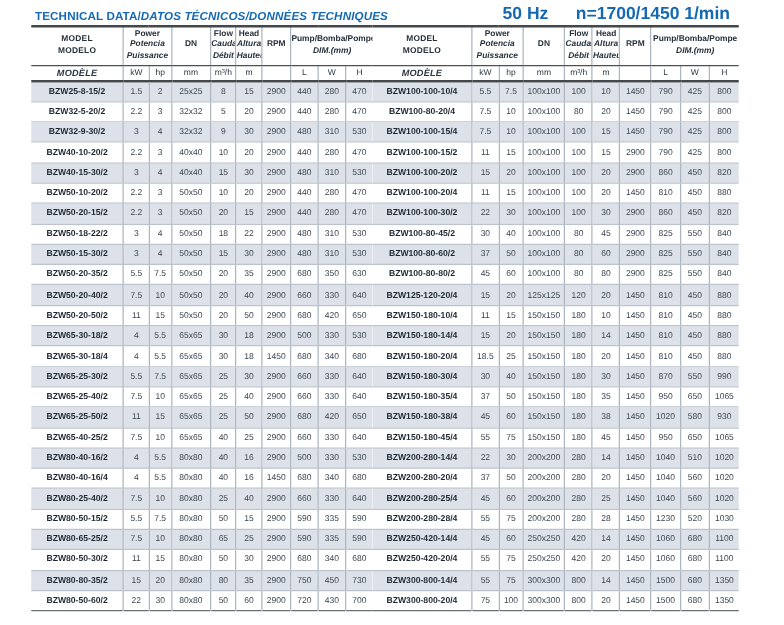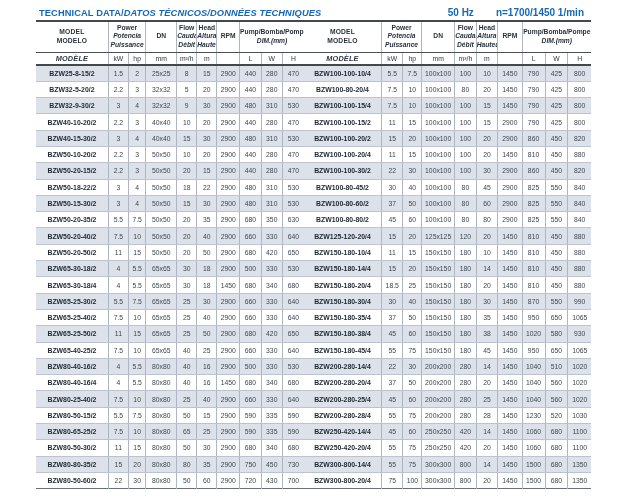--- a/index.html
+++ b/index.html
@@ -2,30 +2,30 @@
 <html><head>
 <meta charset="utf-8">
 <style>
   * { box-sizing: border-box; }
   html,body { margin:0; padding:0; }
   body {
     width:627px; height:500px; background:#ffffff;
     font-family:"Liberation Sans", sans-serif;
     overflow:hidden;
   }
-  .page { width:598px; height:500px; position:relative;padding-left:11px; }
+  .page { width:598px; height:500px; position:relative; }
 
   
   .topbar {
     display:flex; justify-content:space-between; align-items:flex-end;
     height:20px; padding:3px 14px 2px 28px;
   }
   .title { font-size:9.3px; font-weight:bold; color:#1569b3; white-space:nowrap; letter-spacing:0.1px; }
   .it { font-style:italic; }
-  .freq { display:flex; gap:22px; font-size:10px; font-weight:bold; color:#1569b3; white-space:nowrap; }
+  .freq { display:flex; gap:22px; font-size:14px; font-weight:bold; color:#1569b3; white-space:nowrap; }
 
   
   .tables { display:flex; justify-content:space-between; padding:0 7px 0 25px; }
   table { border-collapse:collapse; table-layout:fixed;
           border-top:2px solid #43484d; border-bottom:1px solid #6a7076; }
   .t-left  { width:281px; }
   .t-right { width:301px; }
 
   th, td { padding:0; text-align:center; vertical-align:middle;
            border-left:1px solid #aeb6c0; border-right:1px solid #aeb6c0;

